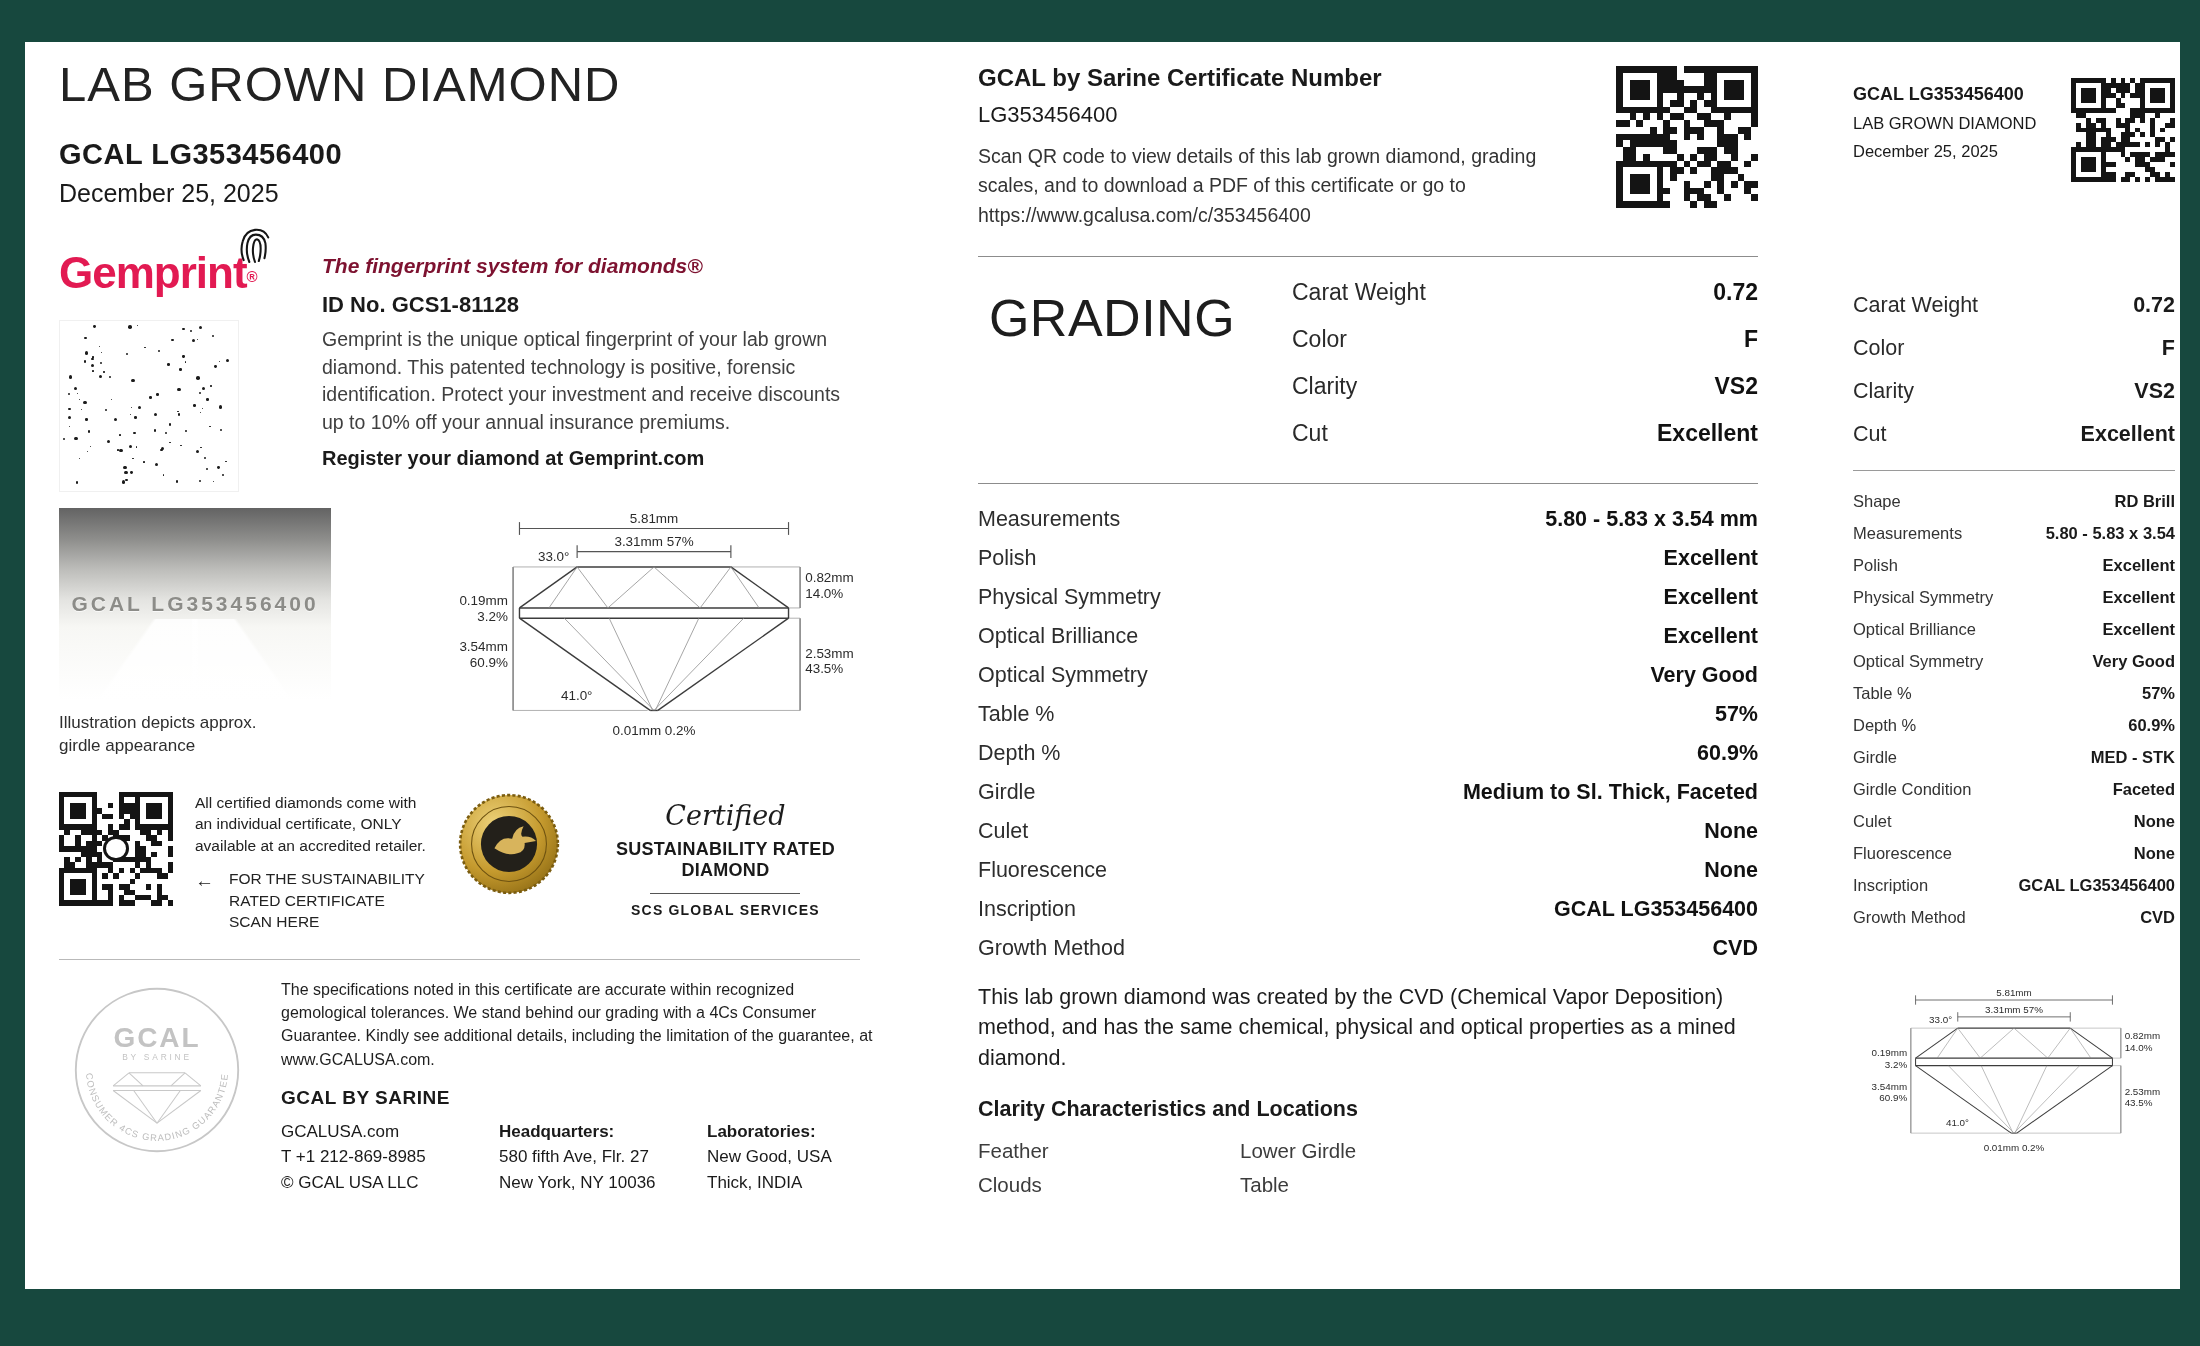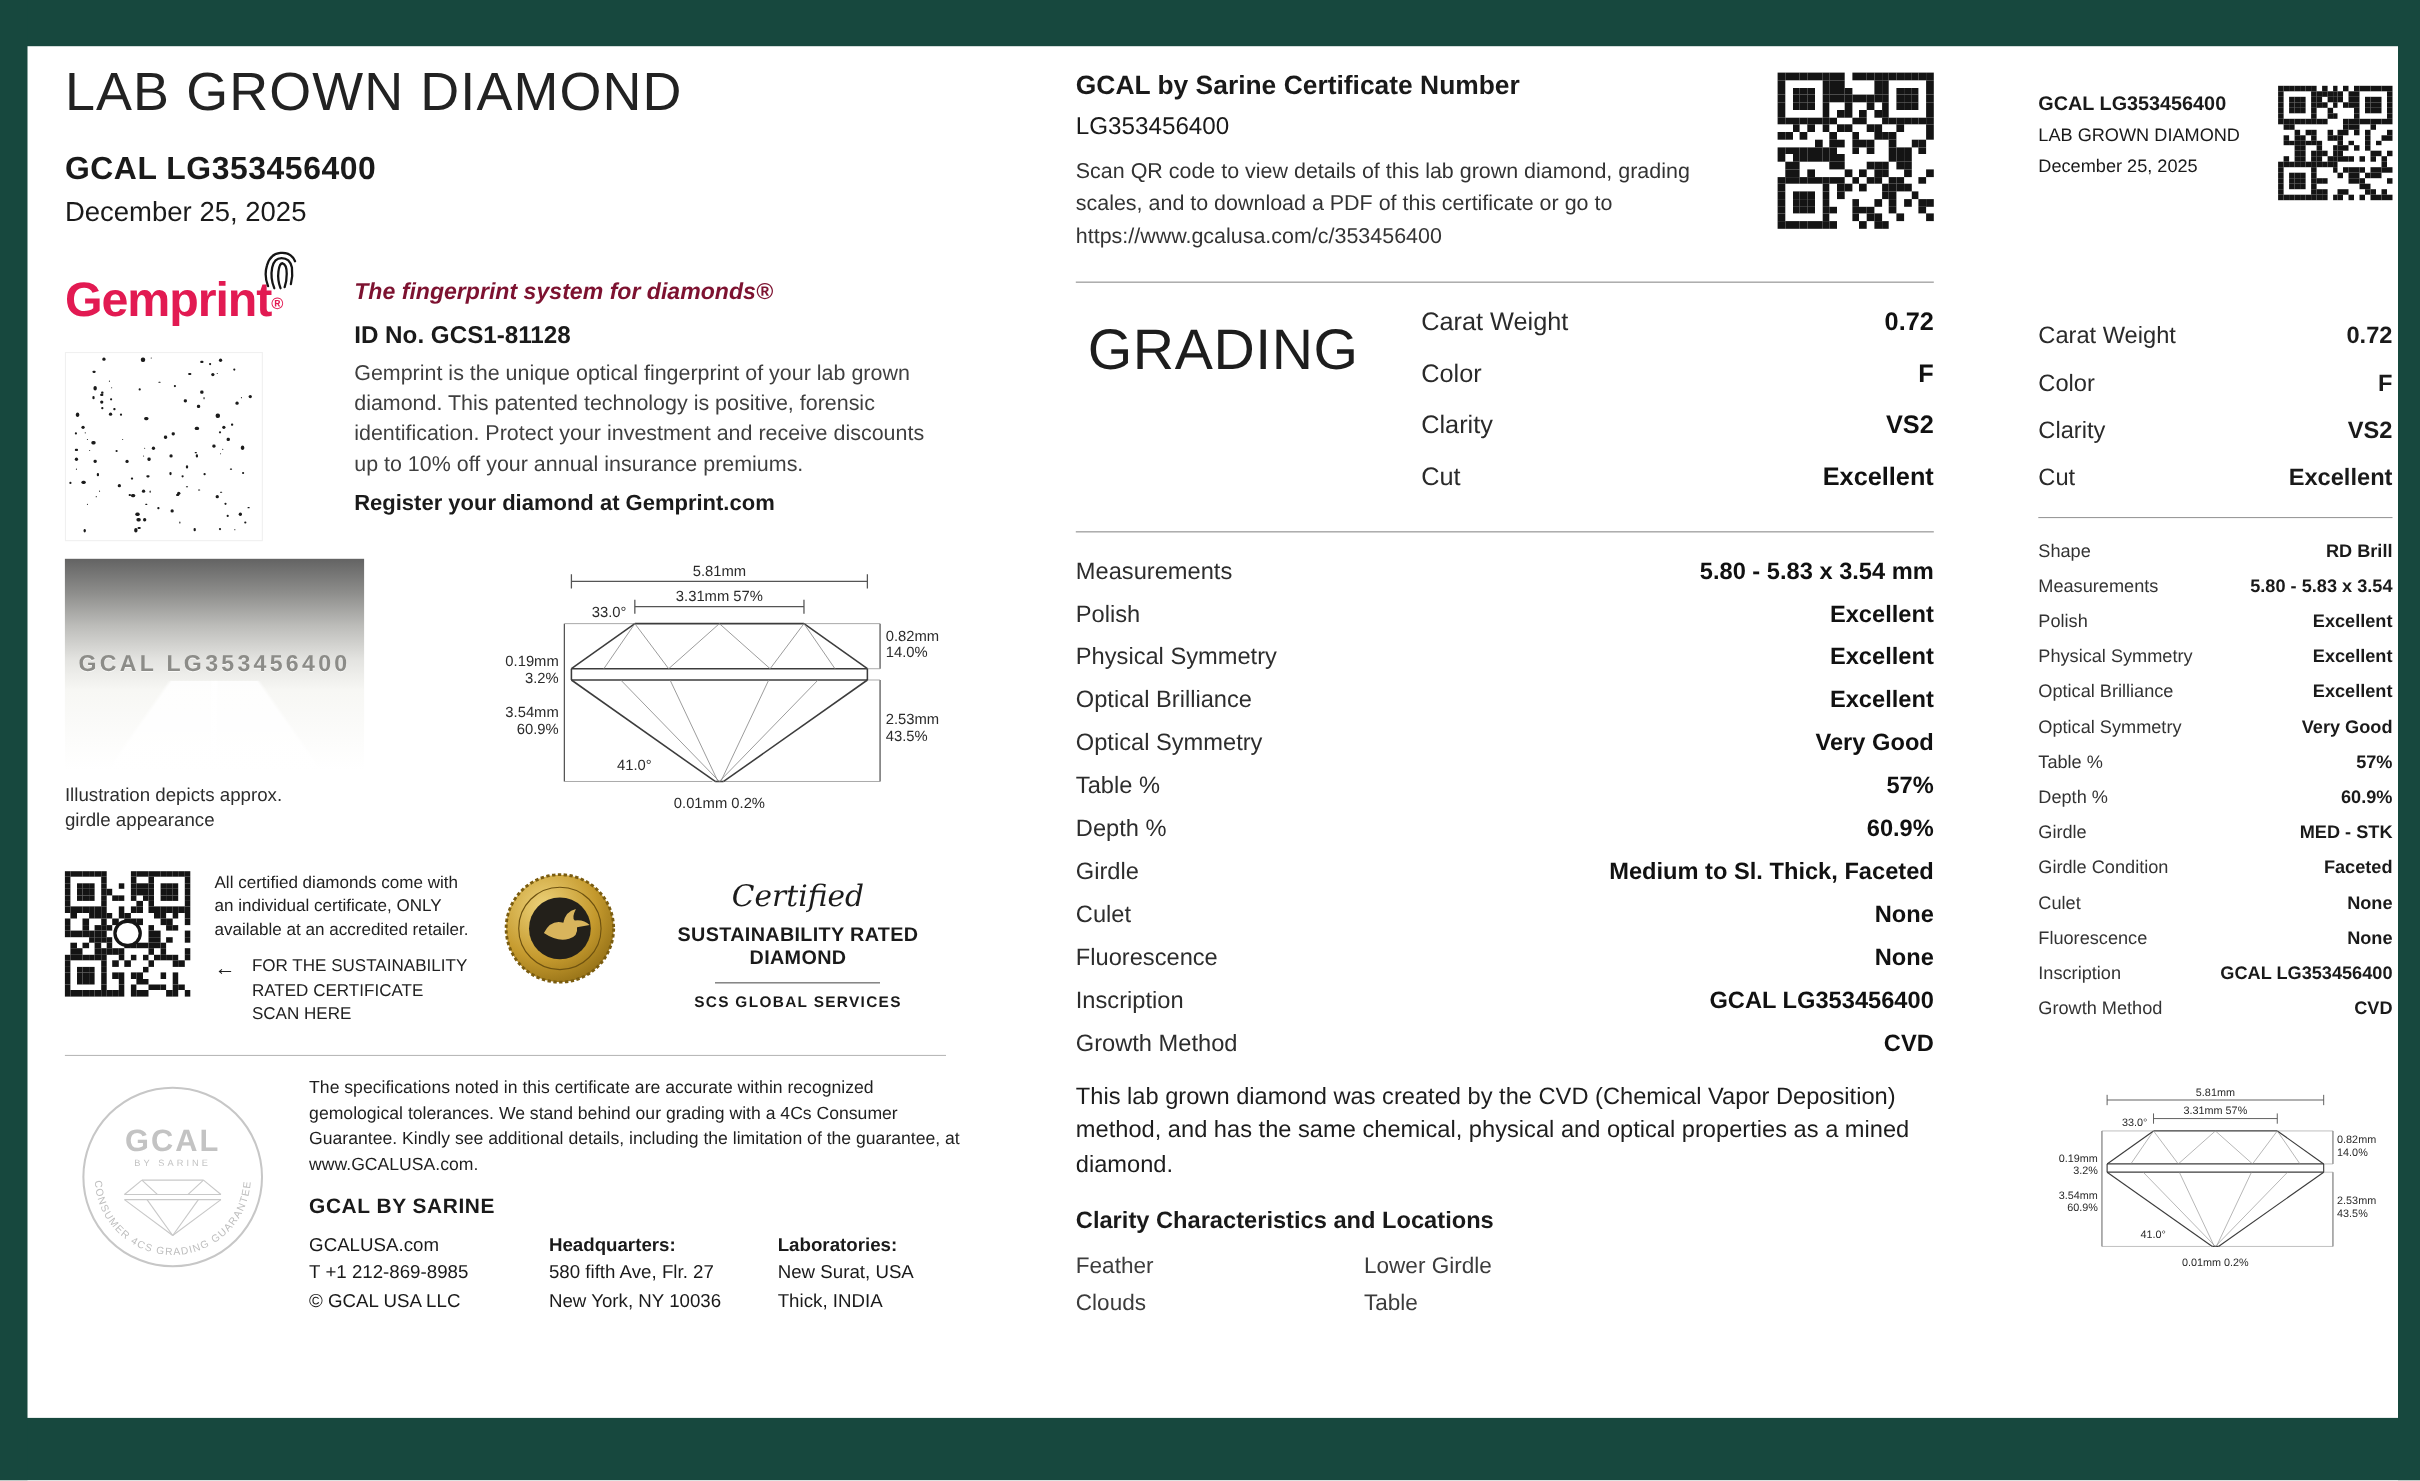--- a/index.html
+++ b/index.html
@@ -645,21 +645,21 @@
               <span style="display:block">T +1 212-869-8985</span>
               <span style="display:block">© GCAL USA LLC</span>
             </div>
             <div>
               <span class="bold" style="display:block">Headquarters:</span>
               <span style="display:block">580 fifth Ave, Flr. 27</span>
               <span style="display:block">New York, NY 10036</span>
             </div>
             <div>
               <span class="bold" style="display:block">Laboratories:</span>
-              <span style="display:block">New Surat, USA</span>
+              <span style="display:block">New Good, USA</span>
               <span style="display:block">Thick, INDIA</span>
             </div>
           </div>
         </div>
       </div>
     </section>
 
     <section class="col-mid">
       <div class="m-top">
         <div class="m-top-left">

